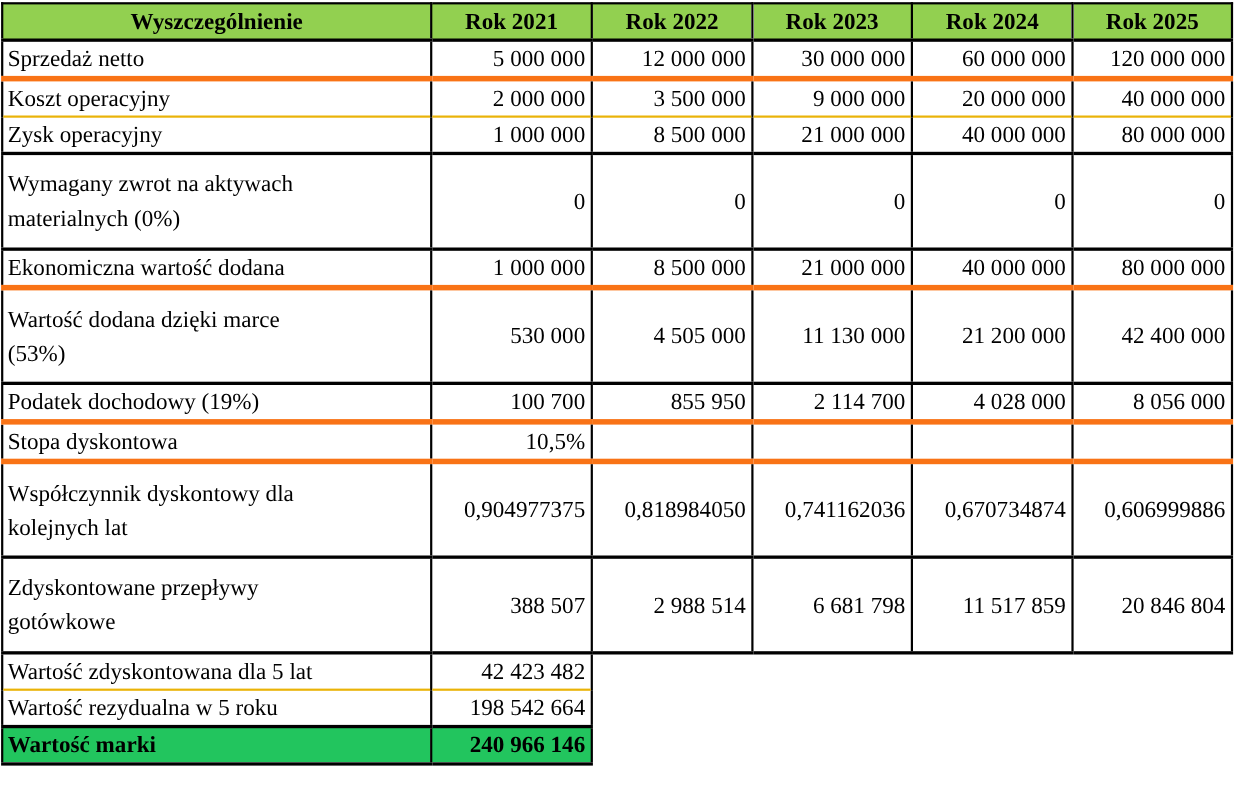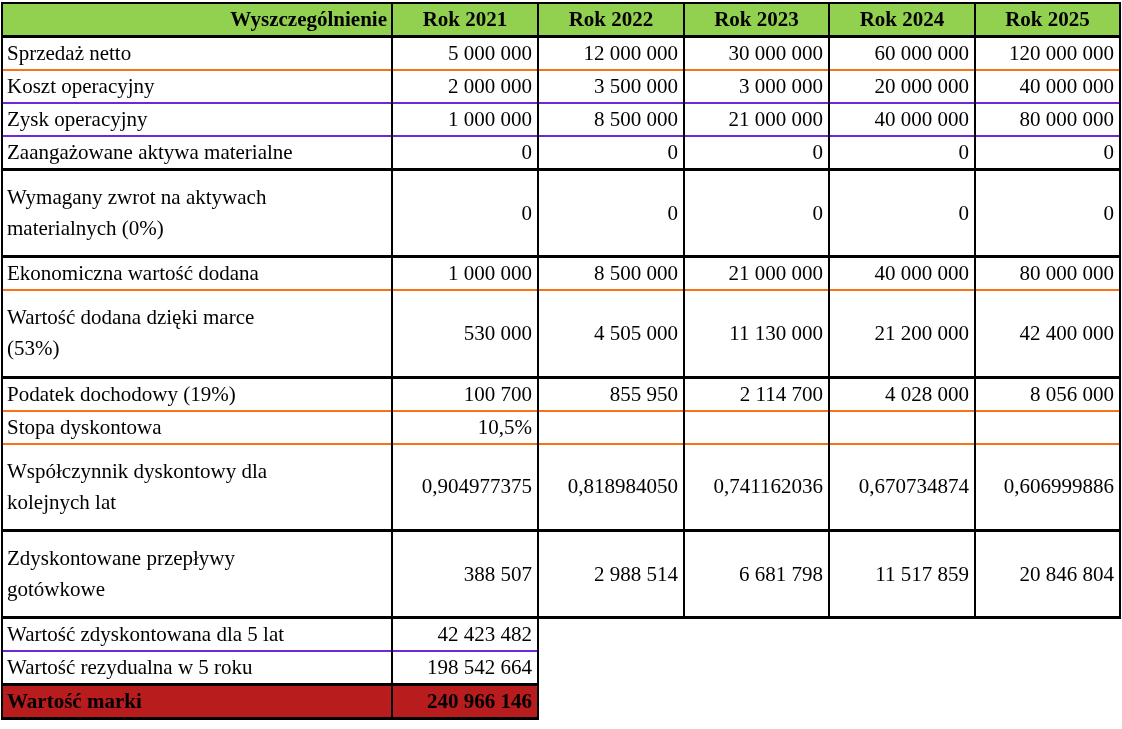--- a/index.html
+++ b/index.html
@@ -10,29 +10,29 @@
   col.c-label{width:390px;}
   col.c-year{width:146px;}
   col.c-year-n{width:145px;}
   th,td{font-size:21px;line-height:31px;overflow:hidden;
         border-left:2px solid #000;border-right:2px solid #000;
         vertical-align:middle;padding:0;}
   tr.hdr{height:33px;}
   tr.s{height:26px;}
   tr.t{height:87px;}
   tr.hdr th{background:#92d050;font-weight:bold;border-top:2px solid #000;}
-  th.lblh{text-align:right;padding:0 4px;}
+  th.lblh{text-align:center;padding:0 4px;}
   th.year{}
   td.lbl{text-align:left;padding:0 4px;white-space:pre-line;}
   td.num{text-align:right;padding:0 5px;white-space:nowrap;}
   tr.bt3 td{border-top:3px solid #000;}
-  tr.bt2 td{border-top:2px solid #6d28d9;}
-  tr.btl td{border-top:2px solid #f97316;}
+  tr.bt2 td{border-top:2px solid #eab308;}
+  tr.btl td{border-top:5px solid #f97316;}
   tr.bb3 td{border-bottom:3px solid #000;}
-  tr.hl td{background:#b91c1c;font-weight:bold;}
+  tr.hl td{background:#22c55e;font-weight:bold;}
 </style>
 </head>
 <body>
 
 <div class="wrap">
 <table>
   <colgroup>
     <col class="c-label">
         <col class="c-year">
         <col class="c-year">
@@ -57,42 +57,34 @@
     <td class="num">12 000 000</td>
     <td class="num">30 000 000</td>
     <td class="num">60 000 000</td>
     <td class="num">120 000 000</td>
   </tr>
 
   <tr class="s btl">
     <td class="lbl">Koszt operacyjny</td>
     <td class="num">2 000 000</td>
     <td class="num">3 500 000</td>
-    <td class="num">3 000 000</td>
+    <td class="num">9 000 000</td>
     <td class="num">20 000 000</td>
     <td class="num">40 000 000</td>
   </tr>
 
   <tr class="s bt2">
     <td class="lbl">Zysk operacyjny</td>
     <td class="num">1 000 000</td>
     <td class="num">8 500 000</td>
     <td class="num">21 000 000</td>
     <td class="num">40 000 000</td>
     <td class="num">80 000 000</td>
   </tr>
 
-  <tr class="s bt2">
-    <td class="lbl">Zaangażowane aktywa materialne</td>
-    <td class="num">0</td>
-    <td class="num">0</td>
-    <td class="num">0</td>
-    <td class="num">0</td>
-    <td class="num">0</td>
-  </tr>
 
   <tr class="t bt3">
     <td class="lbl">Wymagany zwrot na aktywach
 materialnych (0%)</td>
     <td class="num">0</td>
     <td class="num">0</td>
     <td class="num">0</td>
     <td class="num">0</td>
     <td class="num">0</td>
   </tr>

